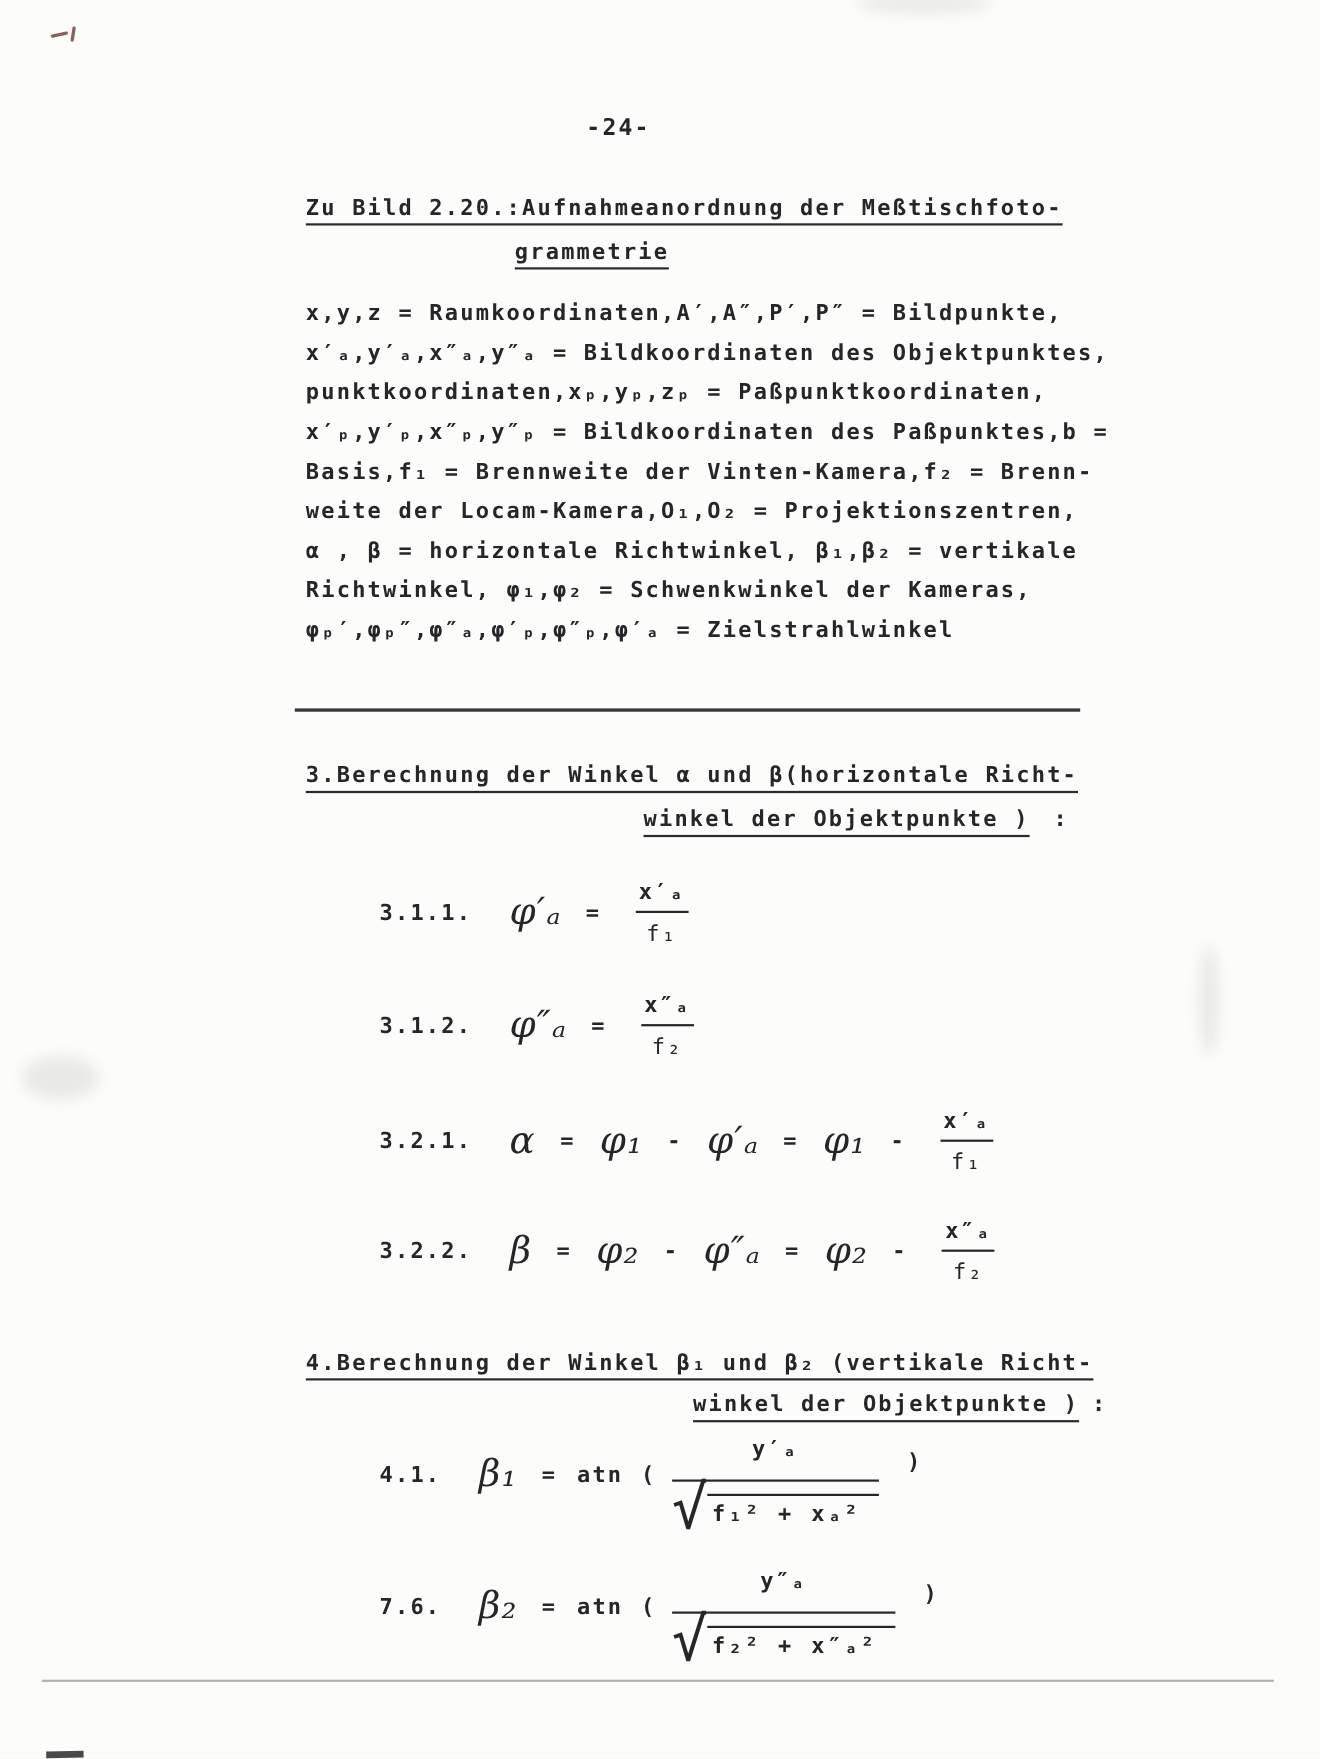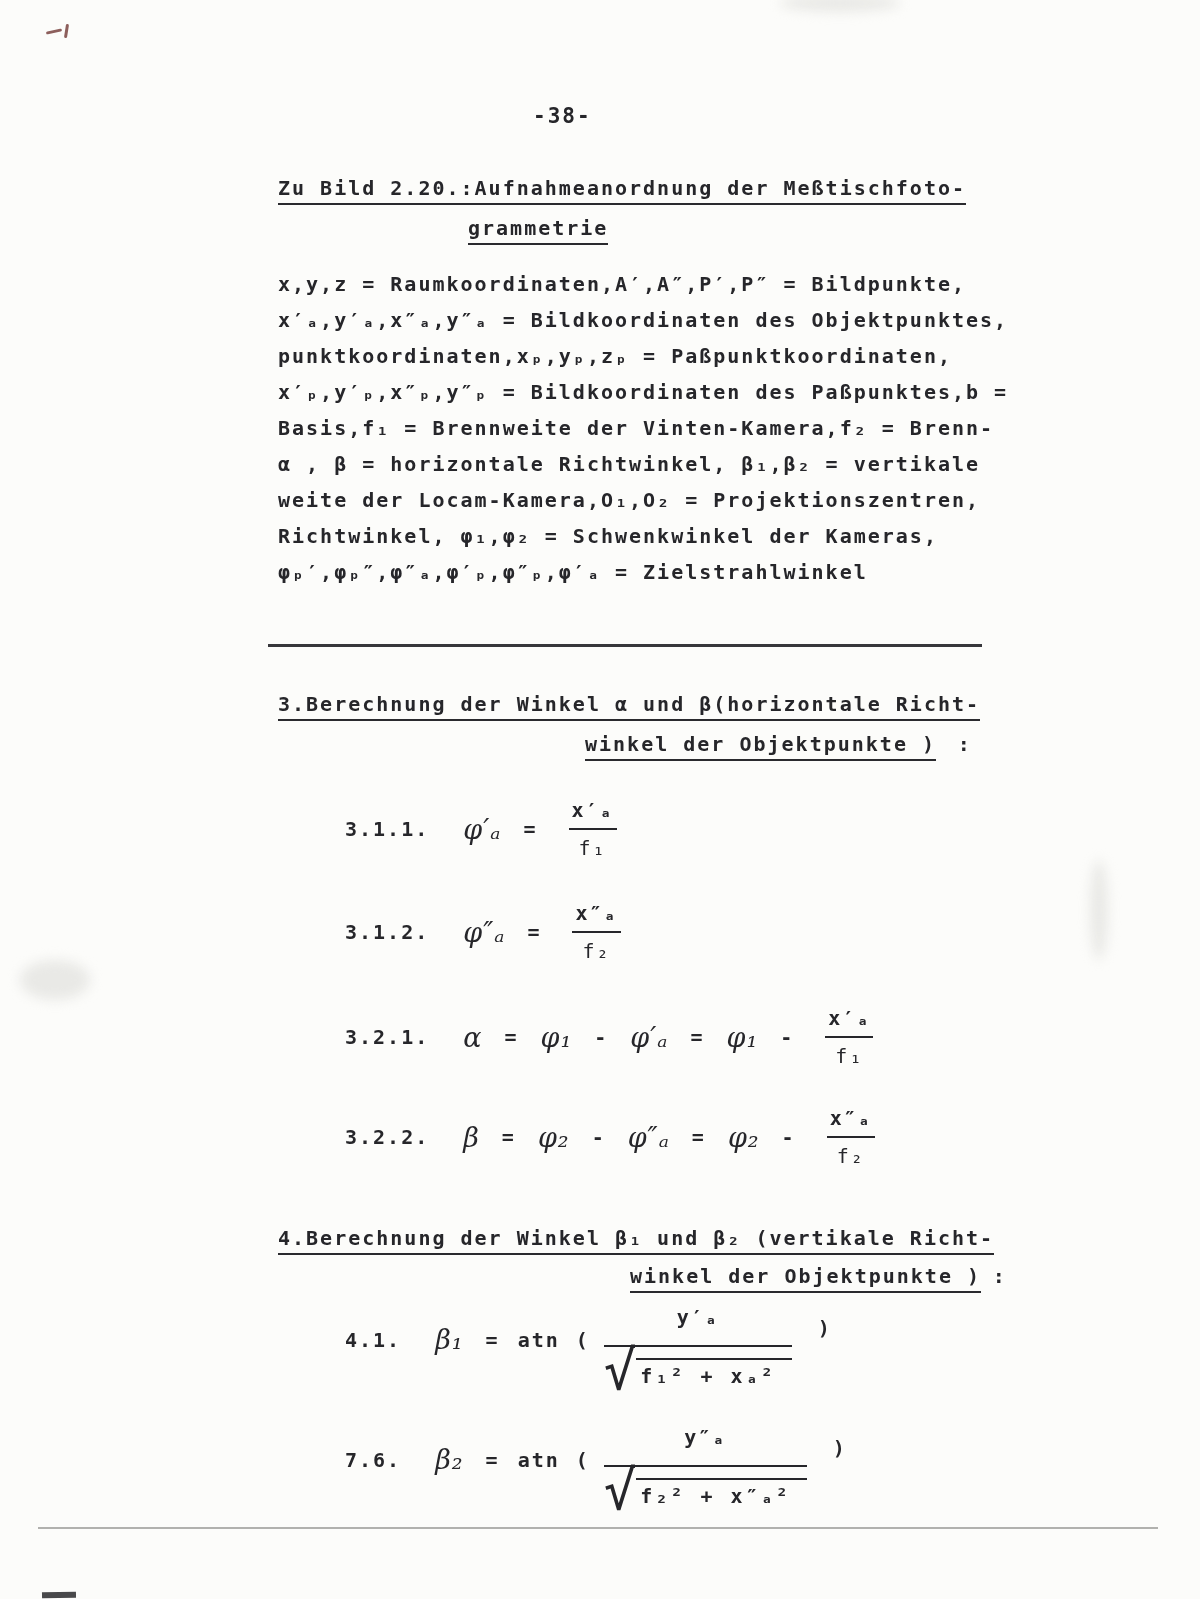--- a/index.html
+++ b/index.html
@@ -23,21 +23,21 @@
   .legend-line{height:36px;line-height:36px;}
 
   .rule{position:absolute;background:#37373b;height:2.5px;}
   .rule-faint{position:absolute;background:#a3a3a0;height:1.5px;opacity:.85;}
 
   
   .formula{position:absolute;display:flex;align-items:center;white-space:nowrap;}
   .formula .flabel{font-weight:bold;font-size:20px;letter-spacing:2px;margin-right:26px;}
   .script{
     font-family:"DejaVu Serif","DejaVu Sans",serif;
-    font-style:italic;font-size:27px;font-weight:500;letter-spacing:1px;
+    font-style:italic;font-size:34px;font-weight:500;letter-spacing:1px;
   }
   .op{font-weight:bold;font-size:20px;letter-spacing:2px;margin:0 14px;}
   .tok{margin:0 8px;}
   .frac{display:inline-flex;flex-direction:column;align-items:center;margin:0 10px;}
   .frac .num{padding:0 10px 6px 10px;font-weight:bold;font-size:20px;letter-spacing:2px;}
   .frac .den{border-top:2.5px solid #26262a;padding:6px 10px 0 10px;font-weight:normal;font-size:20px;letter-spacing:2px;text-align:center;}
 
   .bigfrac{display:inline-flex;flex-direction:column;align-items:center;margin:0 10px;position:relative;top:10px;}
   .bigfrac .bnum{padding:0 0 16px 0;font-weight:bold;font-size:20px;letter-spacing:2px;}
   .denrow{display:flex;align-items:flex-start;border-top:2.5px solid #26262a;padding-top:1px;}
@@ -52,33 +52,33 @@
 
 <div class="page">
 
   <div class="pen-mark" style="left:46px;top:30px;width:16px;height:3px;transform:rotate(-12deg);"></div>
   <div class="pen-mark" style="left:65px;top:24px;width:3px;height:14px;transform:rotate(9deg);"></div>
 
   <div class="smudge" style="left:20px;top:960px;width:70px;height:40px;"></div>
   <div class="smudge" style="left:1090px;top:860px;width:18px;height:100px;"></div>
   <div class="smudge" style="left:780px;top:-6px;width:120px;height:18px;"></div>
 
-  <div class="abs typed" style="left:533px;top:104px;font-size:21px;">-38-</div>
+  <div class="abs typed" style="left:533px;top:104px;font-size:21px;">-24-</div>
 
   <div class="abs typed underlined" style="left:278px;top:176px;">Zu Bild 2.20.:Aufnahmeanordnung der Meßtischfoto-</div>
   <div class="abs typed underlined" style="left:468px;top:216px;">grammetrie</div>
 
   <div class="abs" style="left:278px;top:266px;">
     <div class="typed legend-line">x,y,z = Raumkoordinaten,A′,A″,P′,P″ = Bildpunkte,</div>
     <div class="typed legend-line">x′ₐ,y′ₐ,x″ₐ,y″ₐ = Bildkoordinaten des Objektpunktes,</div>
     <div class="typed legend-line">punktkoordinaten,xₚ,yₚ,zₚ = Paßpunktkoordinaten,</div>
     <div class="typed legend-line">x′ₚ,y′ₚ,x″ₚ,y″ₚ = Bildkoordinaten des Paßpunktes,b =</div>
     <div class="typed legend-line">Basis,f₁ = Brennweite der Vinten-Kamera,f₂ = Brenn-</div>
+    <div class="typed legend-line">weite der Locam-Kamera,O₁,O₂ = Projektionszentren,</div>
     <div class="typed legend-line">α , β = horizontale Richtwinkel, β₁,β₂ = vertikale</div>
-    <div class="typed legend-line">weite der Locam-Kamera,O₁,O₂ = Projektionszentren,</div>
     <div class="typed legend-line">Richtwinkel, φ₁,φ₂ = Schwenkwinkel der Kameras,</div>
     <div class="typed legend-line">φₚ′,φₚ″,φ″ₐ,φ′ₚ,φ″ₚ,φ′ₐ = Zielstrahlwinkel</div>
   </div>
 
   <div class="rule" style="left:268px;top:644px;width:714px;"></div>
 
   <div class="abs typed underlined" style="left:278px;top:692px;">3.Berechnung der Winkel α und β(horizontale Richt-</div>
   <div class="abs" style="left:585px;top:732px;">
     <span class="typed underlined">winkel der Objektpunkte )</span>
     <span class="typed" style="margin-left:12px;">:</span>

